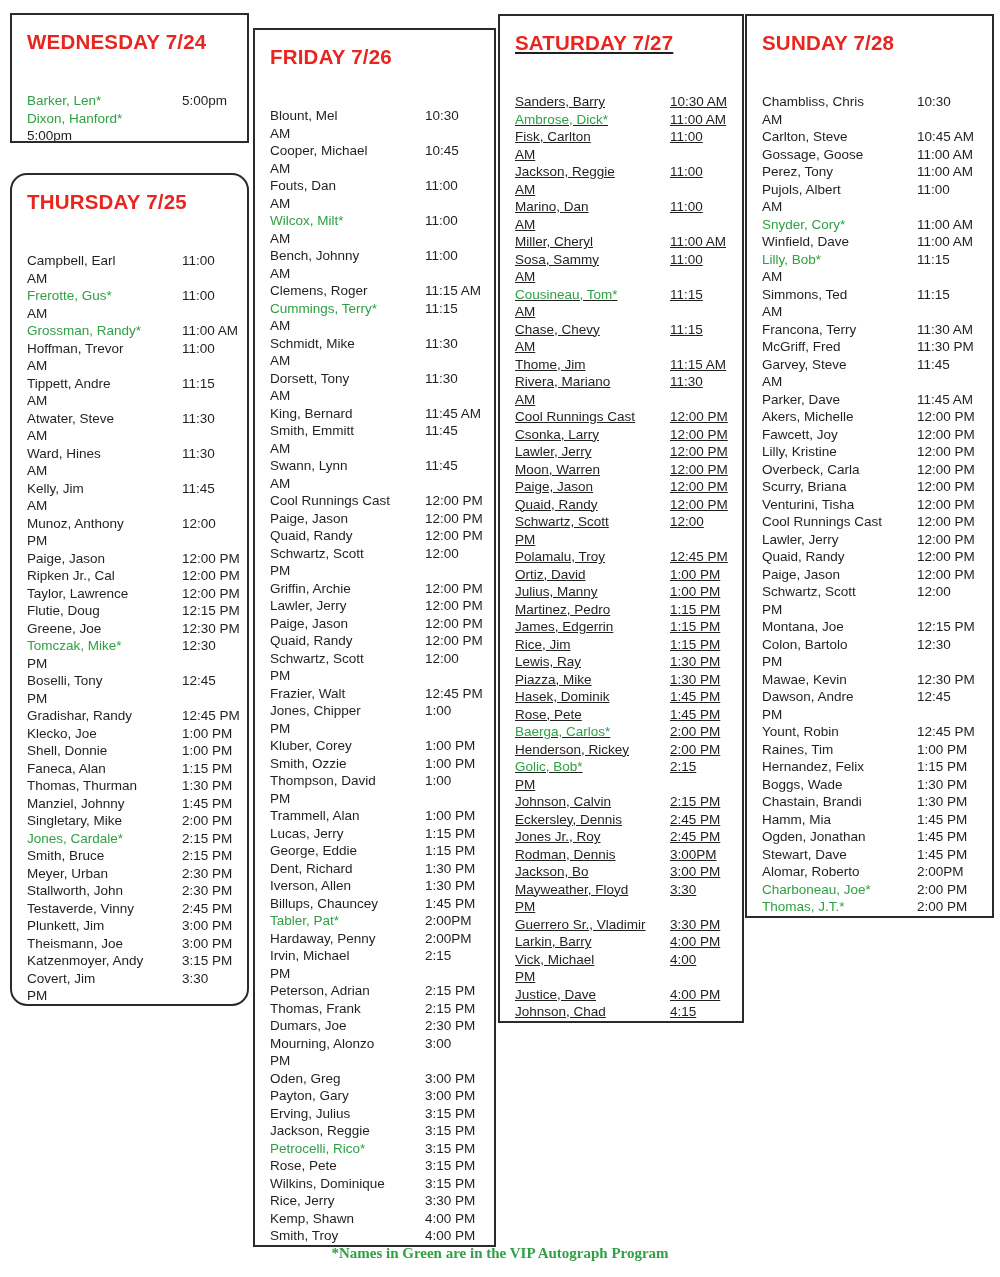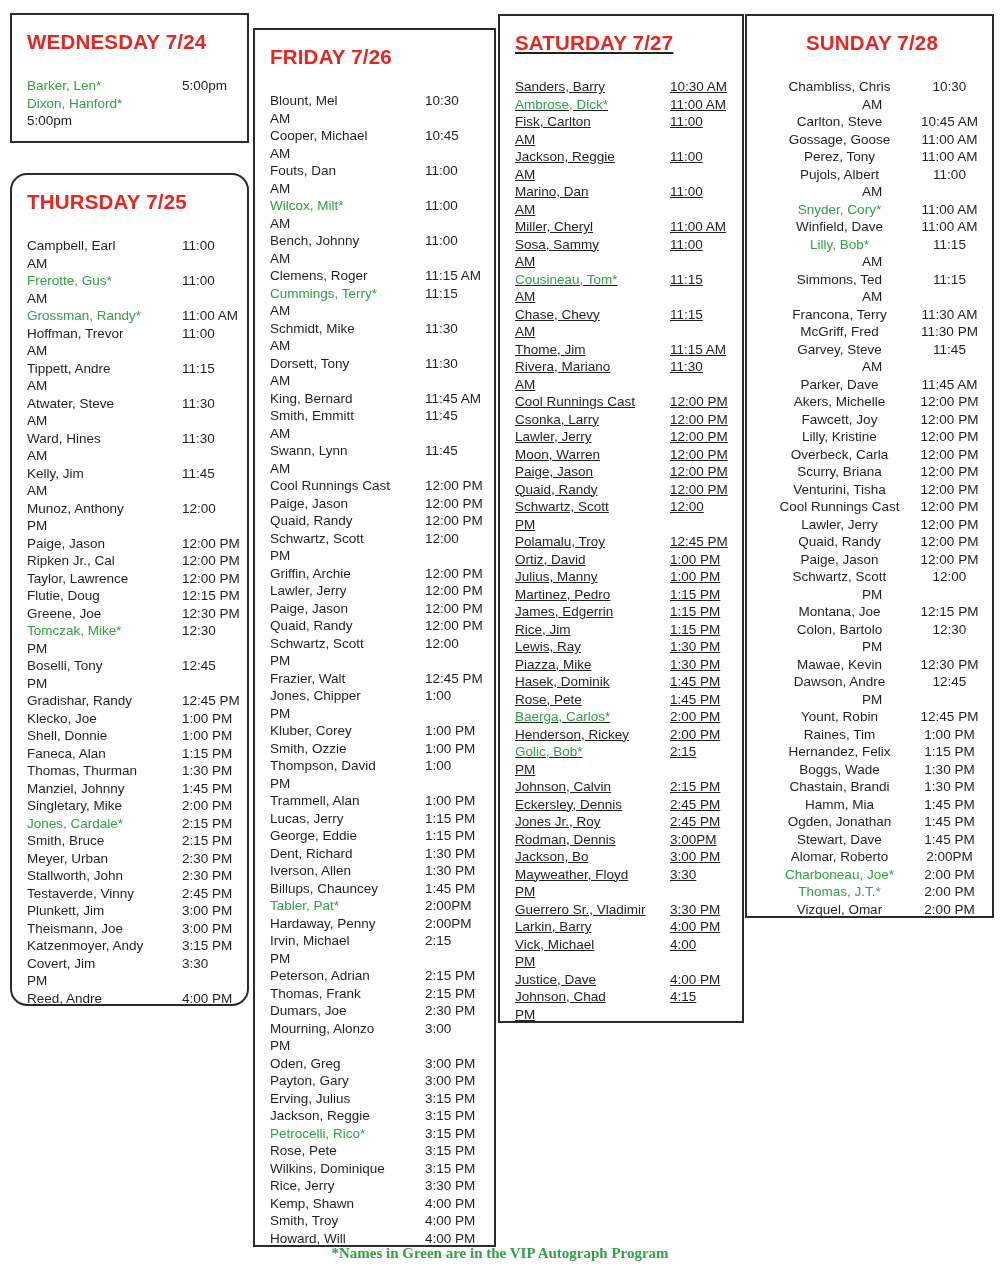--- a/index.html
+++ b/index.html
@@ -22,29 +22,29 @@
     border: 2px solid var(--line);
     background: #fff;
     box-sizing: border-box;
     padding: 15px 10px 1px 15px;
     overflow: hidden;
   }
   .box-wed { left: 10px;  top: 13px;  width: 239px; height: 130px; }
   .box-thu { left: 10px;  top: 173px; width: 239px; height: 833px; border-radius: 17px; }
   .box-fri { left: 253px; top: 28px;  width: 243px; height: 1219px; }
   .box-sat { left: 498px; top: 14px;  width: 246px; height: 1009px; text-decoration: underline; }
-  .box-sun { left: 745px; top: 14px;  width: 249px; height: 904px; text-align: center; }
+  .box-sun { left: 745px; top: 14px;  width: 249px; height: 904px; }
   .day-title {
     color: var(--red);
     font-weight: 700;
     font-size: 20.5px;
     line-height: 24px;
     letter-spacing: 0.2px;
   }
-  .entries { margin-top: 23px; }
+  .entries { margin-top: 38px; }
   .entry { font-size: 13.5px; line-height: 17.5px; }
   .line1 { display: flex; }
   .name { flex: 0 0 155px; width: 155px; white-space: nowrap; }
   .time { flex: 1; white-space: nowrap; }
   .line2 { }
   .vip { color: var(--green); }
   .legend {
     position: absolute;
     left: 0; top: 1245px; width: 1000px;
     text-align: center;

